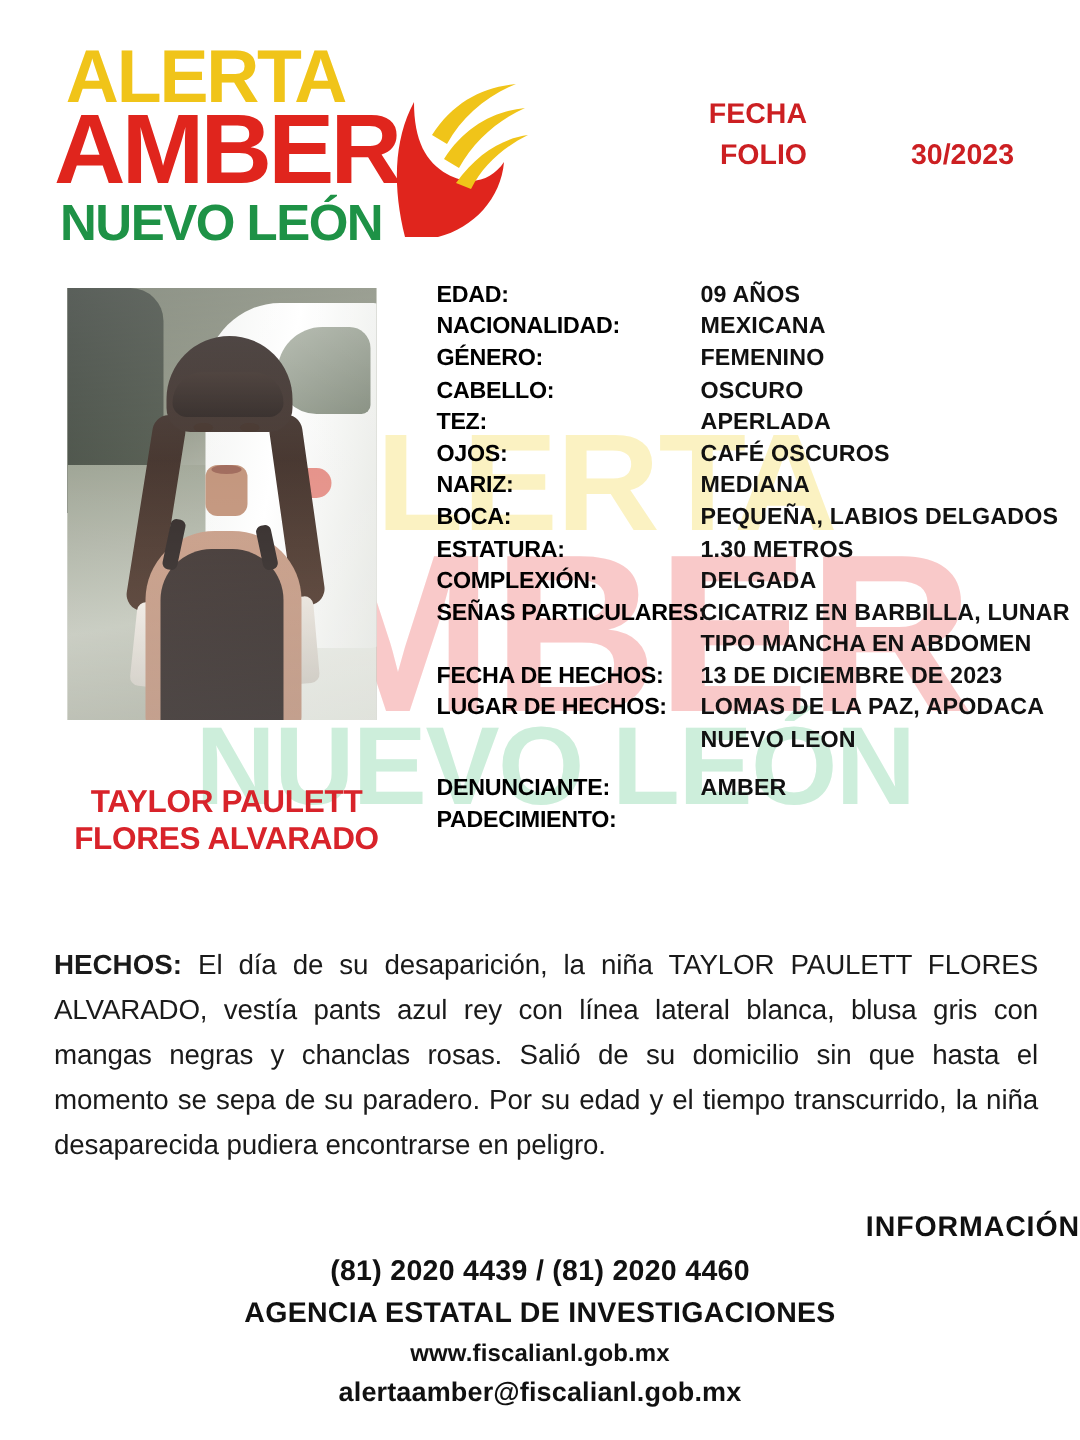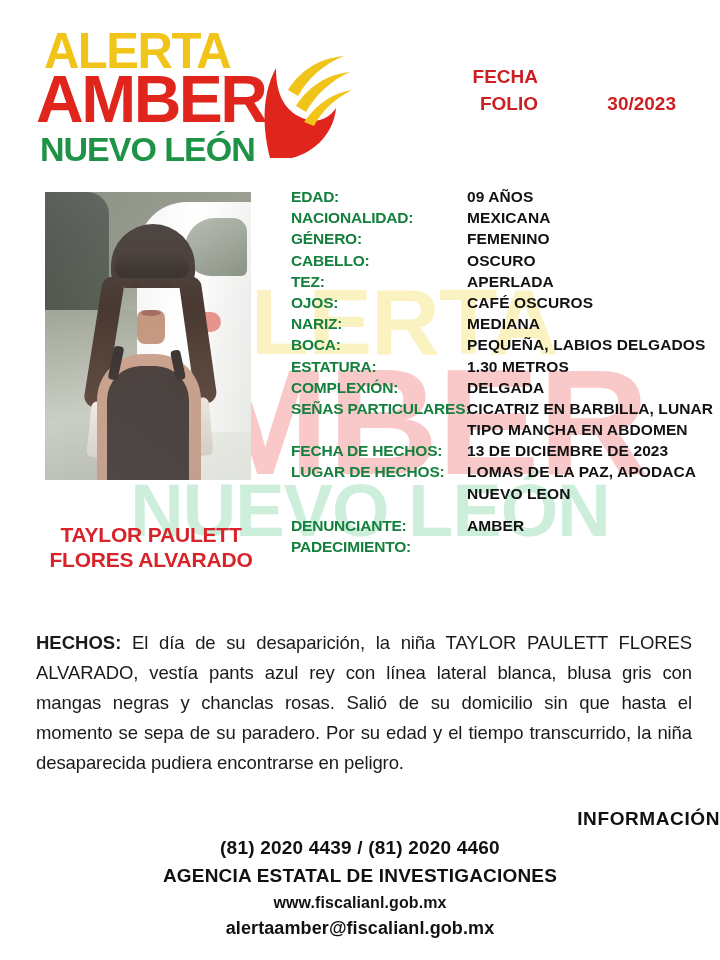--- a/index.html
+++ b/index.html
@@ -359,21 +359,21 @@
     z-index: 6;
     font-family: "Liberation Sans", sans-serif;
   }
   .d-row {
     display: flex;
     align-items: baseline;
     height: 21.2px;
   }
   .d-label {
     width: 176px;
-    color: #15803d;
+    color: #000000;
     font-weight: bold;
     font-size: 15.5px;
     letter-spacing: -0.2px;
     white-space: nowrap;
   }
   .d-value {
     flex: 1;
     color: #111111;
     font-weight: bold;
     font-size: 15.5px;

